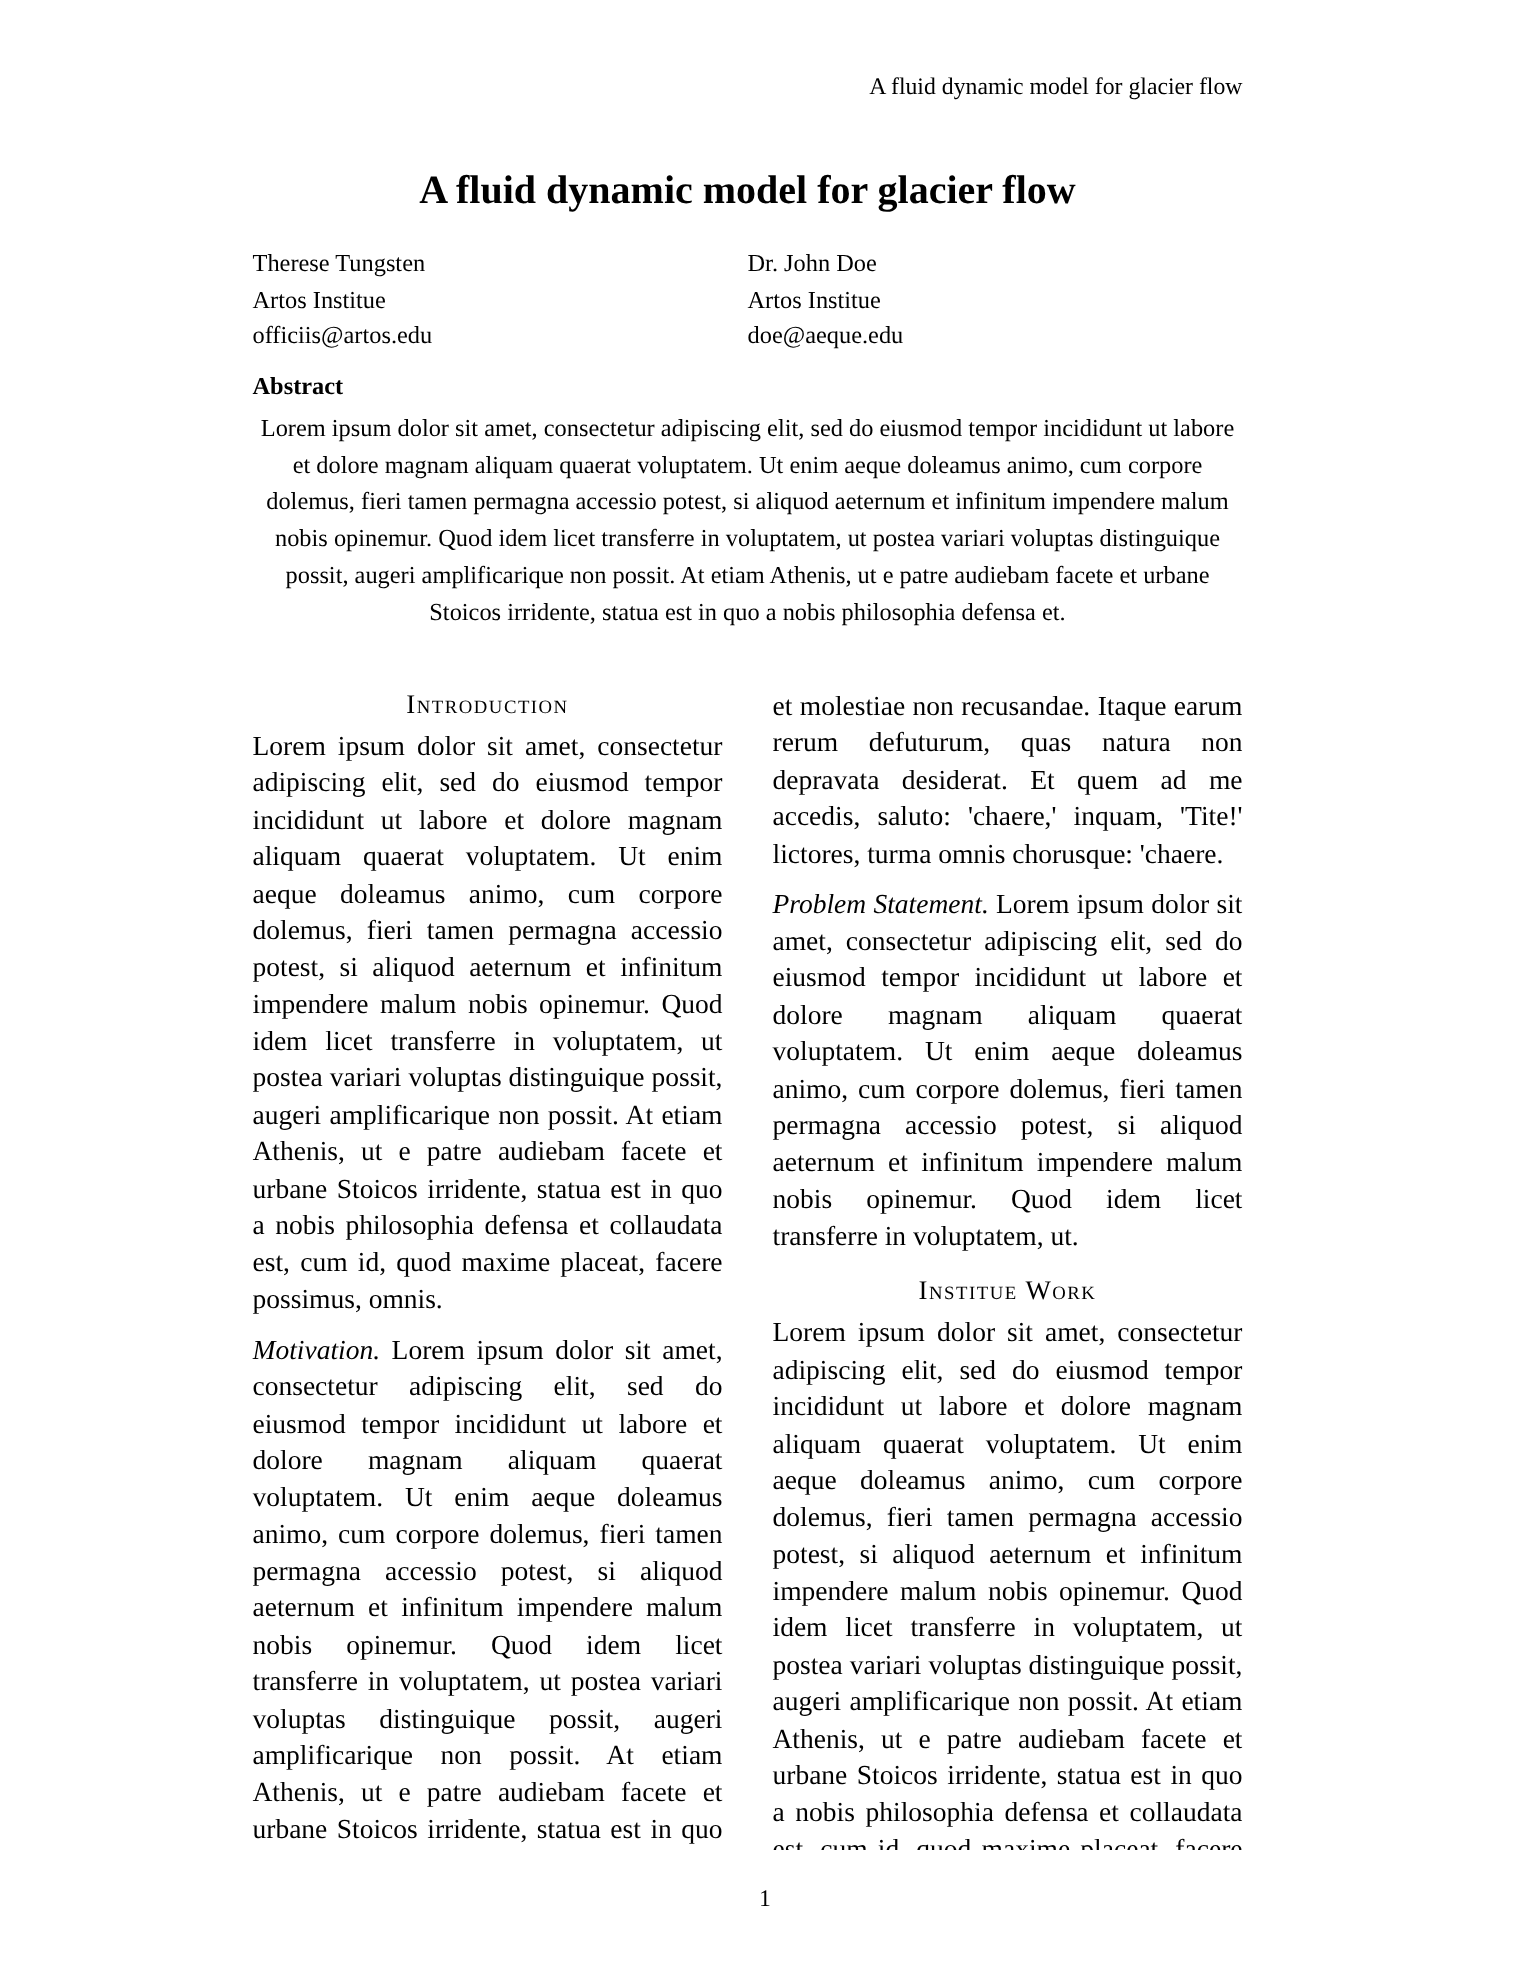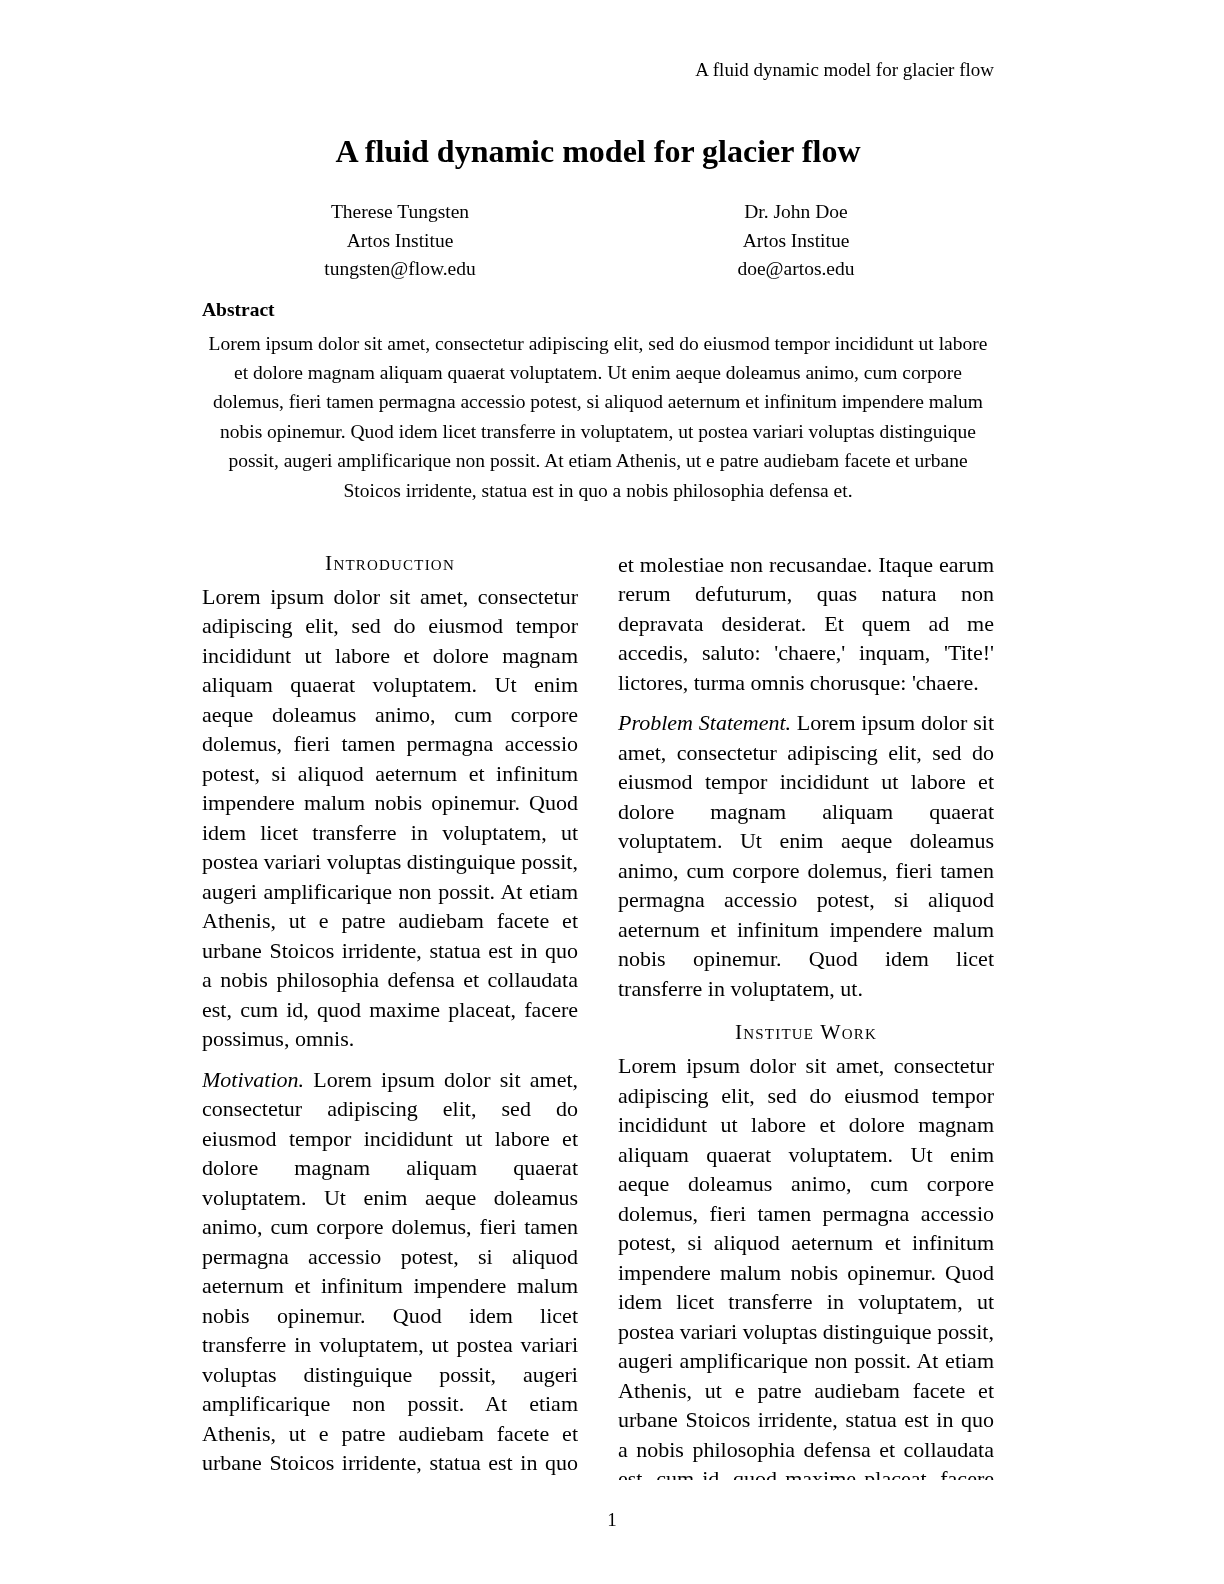--- a/index.html
+++ b/index.html
@@ -30,21 +30,20 @@
     font-size: 32px;
     font-weight: 700;
     line-height: 38px;
   }
   .authors {
     display: flex;
     margin-top: 28px;
   }
   .author {
     flex: 1;
-    text-align: center;
     font-size: 19.5px;
     line-height: 28.5px;
   }
   .abstract-heading {
     margin-top: 13px;
     text-align: left;
     font-size: 19.5px;
     font-weight: 700;
     line-height: 25px;
   }
@@ -107,26 +106,26 @@
 <div class="page">
 
   <div class="running-header">A fluid dynamic model for glacier flow</div>
 
   <h1 class="paper-title">A fluid dynamic model for glacier flow</h1>
 
   <div class="authors">
     <div class="author">
       <div>Therese Tungsten</div>
       <div>Artos Institue</div>
-      <div>tungsten@flow.edu</div>
+      <div>officiis@artos.edu</div>
     </div>
     <div class="author">
       <div>Dr. John Doe</div>
       <div>Artos Institue</div>
-      <div>doe@artos.edu</div>
+      <div>doe@aeque.edu</div>
     </div>
   </div>
 
   <div class="abstract-heading">Abstract</div>
   <p class="abstract-text">Lorem ipsum dolor sit amet, consectetur adipiscing elit, sed do eiusmod tempor incididunt ut labore et dolore magnam aliquam quaerat voluptatem. Ut enim aeque doleamus animo, cum corpore dolemus, fieri tamen permagna accessio potest, si aliquod aeternum et infinitum impendere malum nobis opinemur. Quod idem licet transferre in voluptatem, ut postea variari voluptas distinguique possit, augeri amplificarique non possit. At etiam Athenis, ut e patre audiebam facete et urbane Stoicos irridente, statua est in quo a nobis philosophia defensa et.</p>
 
   <div class="columns">
 
     <div class="col">
       <h2 class="section-heading">Introduction</h2>

